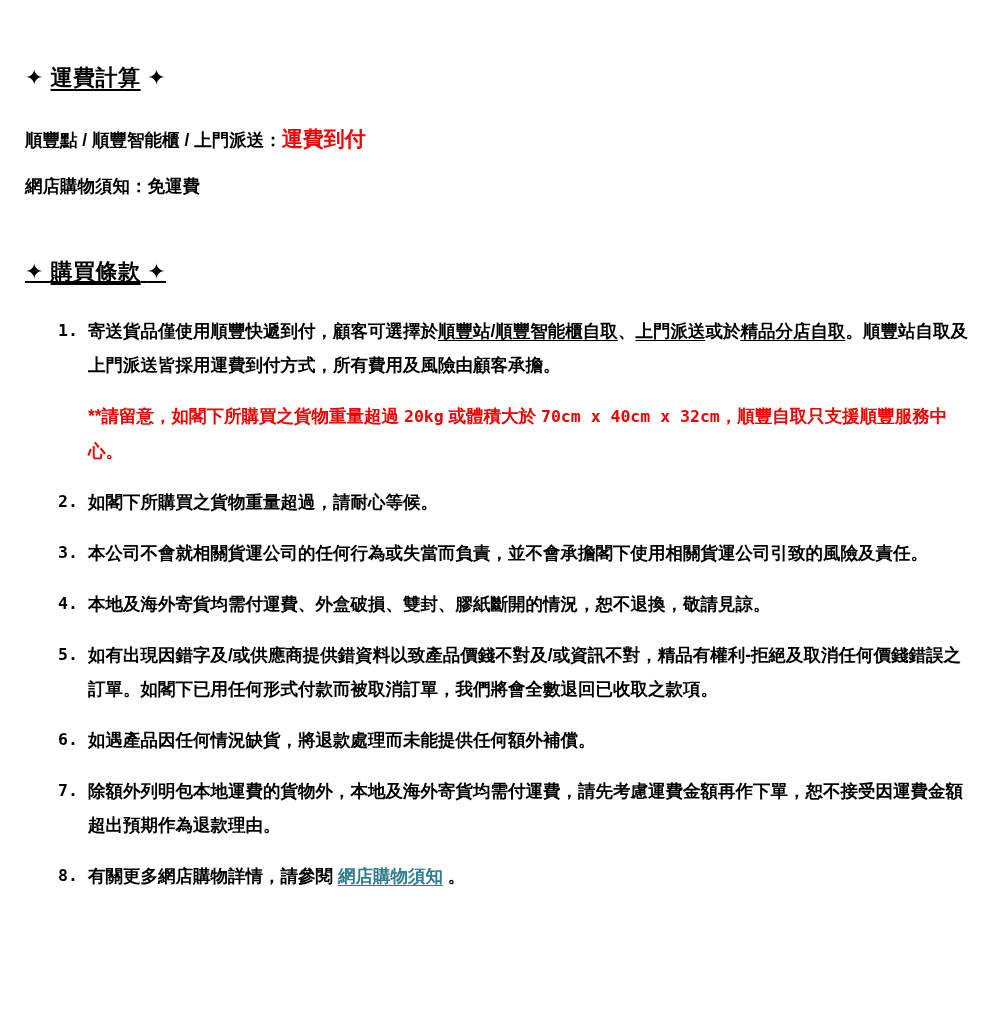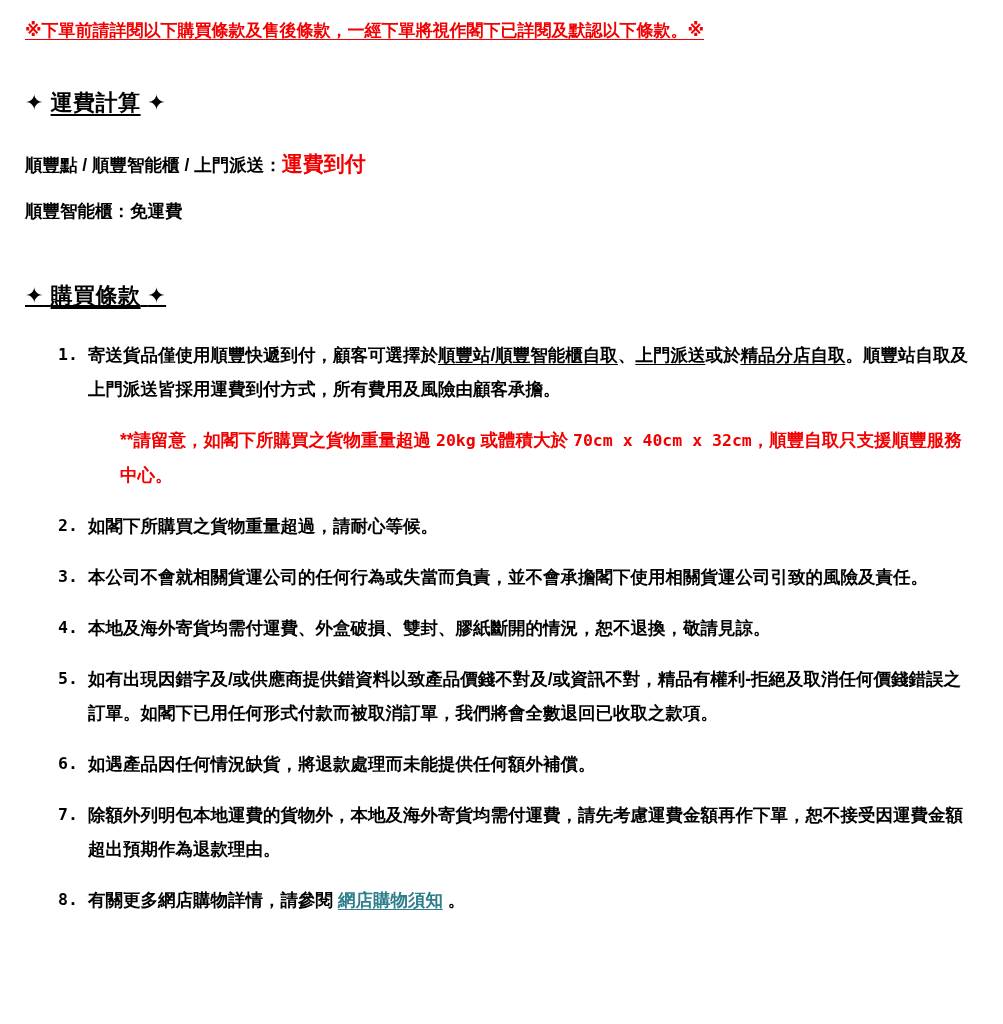--- a/index.html
+++ b/index.html
@@ -32,37 +32,36 @@
 
   .terms-list { margin:27px 0 0; padding-left:33px; }
   .term-item { display:flex; align-items:flex-start; }
   .term-num {
     flex:0 0 30px; width:30px;
     font-family:"DejaVu Sans Mono",monospace;
     font-weight:700; font-size:16.5px; line-height:34px;
   }
   .term-body { flex:1; }
   .term-para { margin:0 0 17px; font-size:17.5px; line-height:34px; }
-  .term-para.red { color:var(--alert-red);margin-left:32px; }
+  .term-para.red { color:var(--alert-red); }
   .u { text-decoration:underline; text-underline-offset:3px; }
   .mono { font-family:"DejaVu Sans Mono",monospace; font-size:16.5px; }
   .term-link { color:var(--link-teal); text-decoration:underline; text-underline-offset:3px; font-weight:700; }
 </style>
 </head>
 <body>
 
 <div class="page">
 
-  <div class="notice">※下單前請詳閱以下購買條款及售後條款，一經下單將視作閣下已詳閱及默認以下條款。※</div>
 
   <h2 class="section-heading"><span class="star">✦</span>&nbsp;<span class="heading-text">運費計算</span>&nbsp;<span class="star">✦</span></h2>
 
   <p class="ship-methods"><span>順豐點 / 順豐智能櫃 / 上門派送：</span><span class="freight-collect">運費到付</span></p>
 
-  <p class="ship-pickup">順豐智能櫃：免運費</p>
+  <p class="ship-pickup">網店購物須知：免運費</p>
 
   <h2 class="section-heading mt-lg"><span class="star">✦</span>&nbsp;<span class="heading-text">購買條款</span>&nbsp;<span class="star">✦</span></h2>
 
   <div class="terms-list">
       <div class="term-item">
         <div class="term-num">1.</div>
         <div class="term-body">
           <p class="term-para"><span class="">寄送貨品僅使用順豐快遞到付，顧客可選擇於</span><span class="u">順豐站/順豐智能櫃自取</span><span class="">、</span><span class="u">上門派送</span><span class="">或於</span><span class="u">精品分店自取</span><span class="">。順豐站自取及上門派送皆採用運費到付方式，所有費用及風險由顧客承擔。</span></p>
           <p class="term-para red"><span class="">**請留意，如閣下所購買之貨物重量超過 </span><span class="mono">20kg</span><span class=""> 或體積大於 </span><span class="mono">70cm x 40cm x 32cm</span><span class="">，順豐自取只支援順豐服務中心。</span></p>
         </div>

